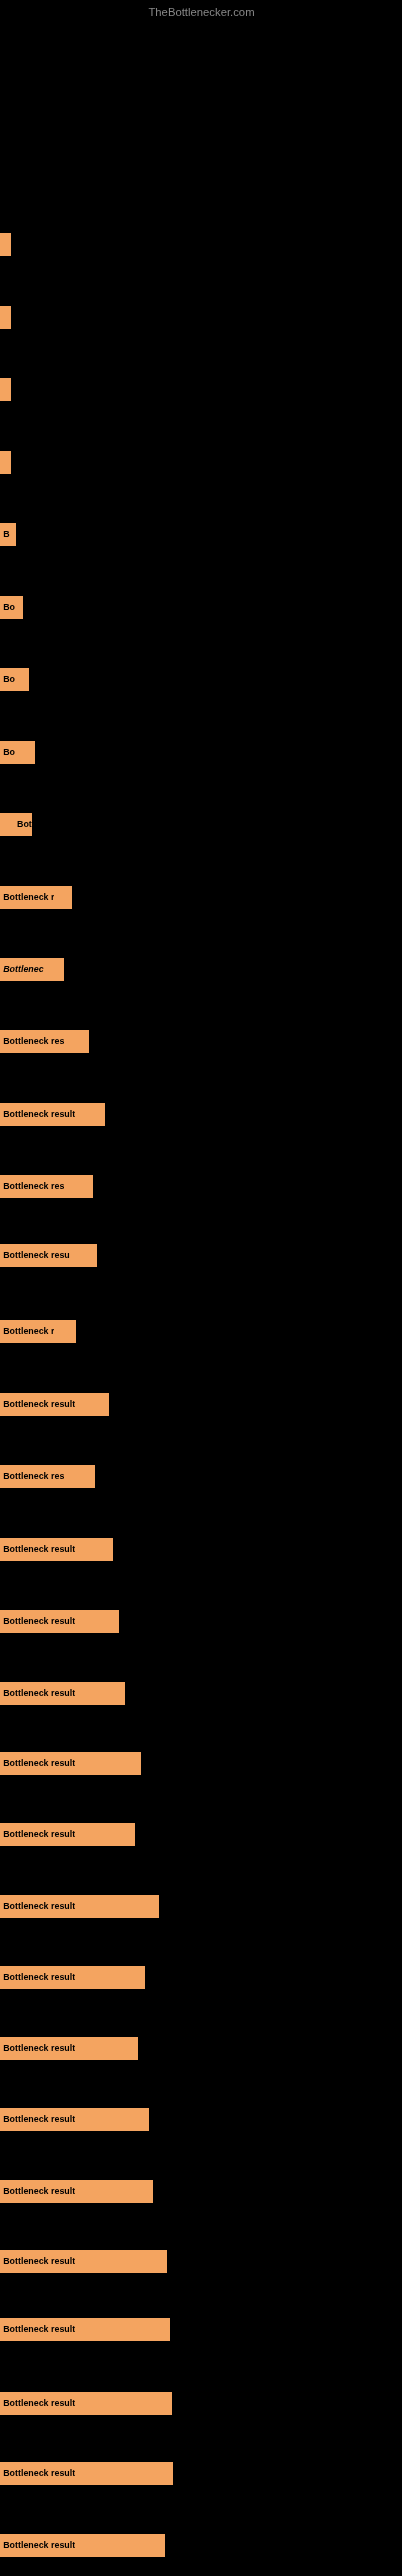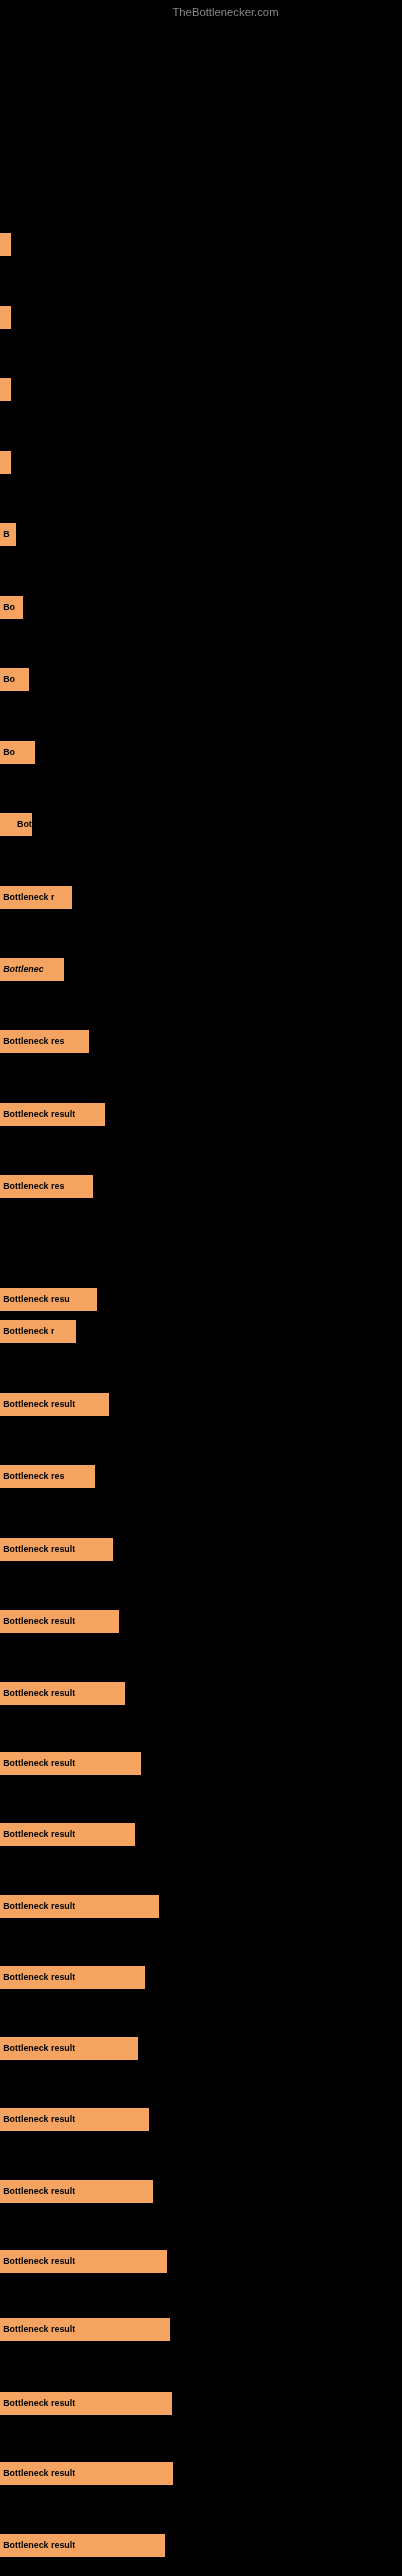--- a/index.html
+++ b/index.html
@@ -18,21 +18,20 @@
     }
 
     .site-title {
       position: absolute;
       top: 6.4px;
       left: 50%;
       transform: translateX(-50%);
       color: #888888;
       font-size: 11.3px;
       white-space: nowrap;
-      margin-left: 24px;
     }
 
     .bottleneck-bar {
       position: absolute;
       left: 0;
       background-color: #F4A460;
       display: flex;
       align-items: center;
       height: 22.5px;
       padding-left: 3.2px;
@@ -87,21 +86,21 @@
     </div>
     <div class="bottleneck-bar" style="top: 1030px; width: 89px; height: 22.5px;">
       <span>Bottleneck res</span>
     </div>
     <div class="bottleneck-bar" style="top: 1103px; width: 105px; height: 22.5px;">
       <span>Bottleneck result</span>
     </div>
     <div class="bottleneck-bar" style="top: 1175px; width: 93px; height: 22.5px;">
       <span>Bottleneck res</span>
     </div>
-    <div class="bottleneck-bar" style="top: 1288px; width: 97px; height: 22.5px;">
+    <div class="bottleneck-bar" style="top: 1244px; width: 97px; height: 22.5px;">
       <span>Bottleneck resu</span>
     </div>
     <div class="bottleneck-bar" style="top: 1320px; width: 76px; height: 22.5px;">
       <span>Bottleneck r</span>
     </div>
     <div class="bottleneck-bar" style="top: 1393px; width: 109px; height: 22.5px;">
       <span>Bottleneck result</span>
     </div>
     <div class="bottleneck-bar" style="top: 1465px; width: 95px; height: 22.5px;">
       <span>Bottleneck res</span>

